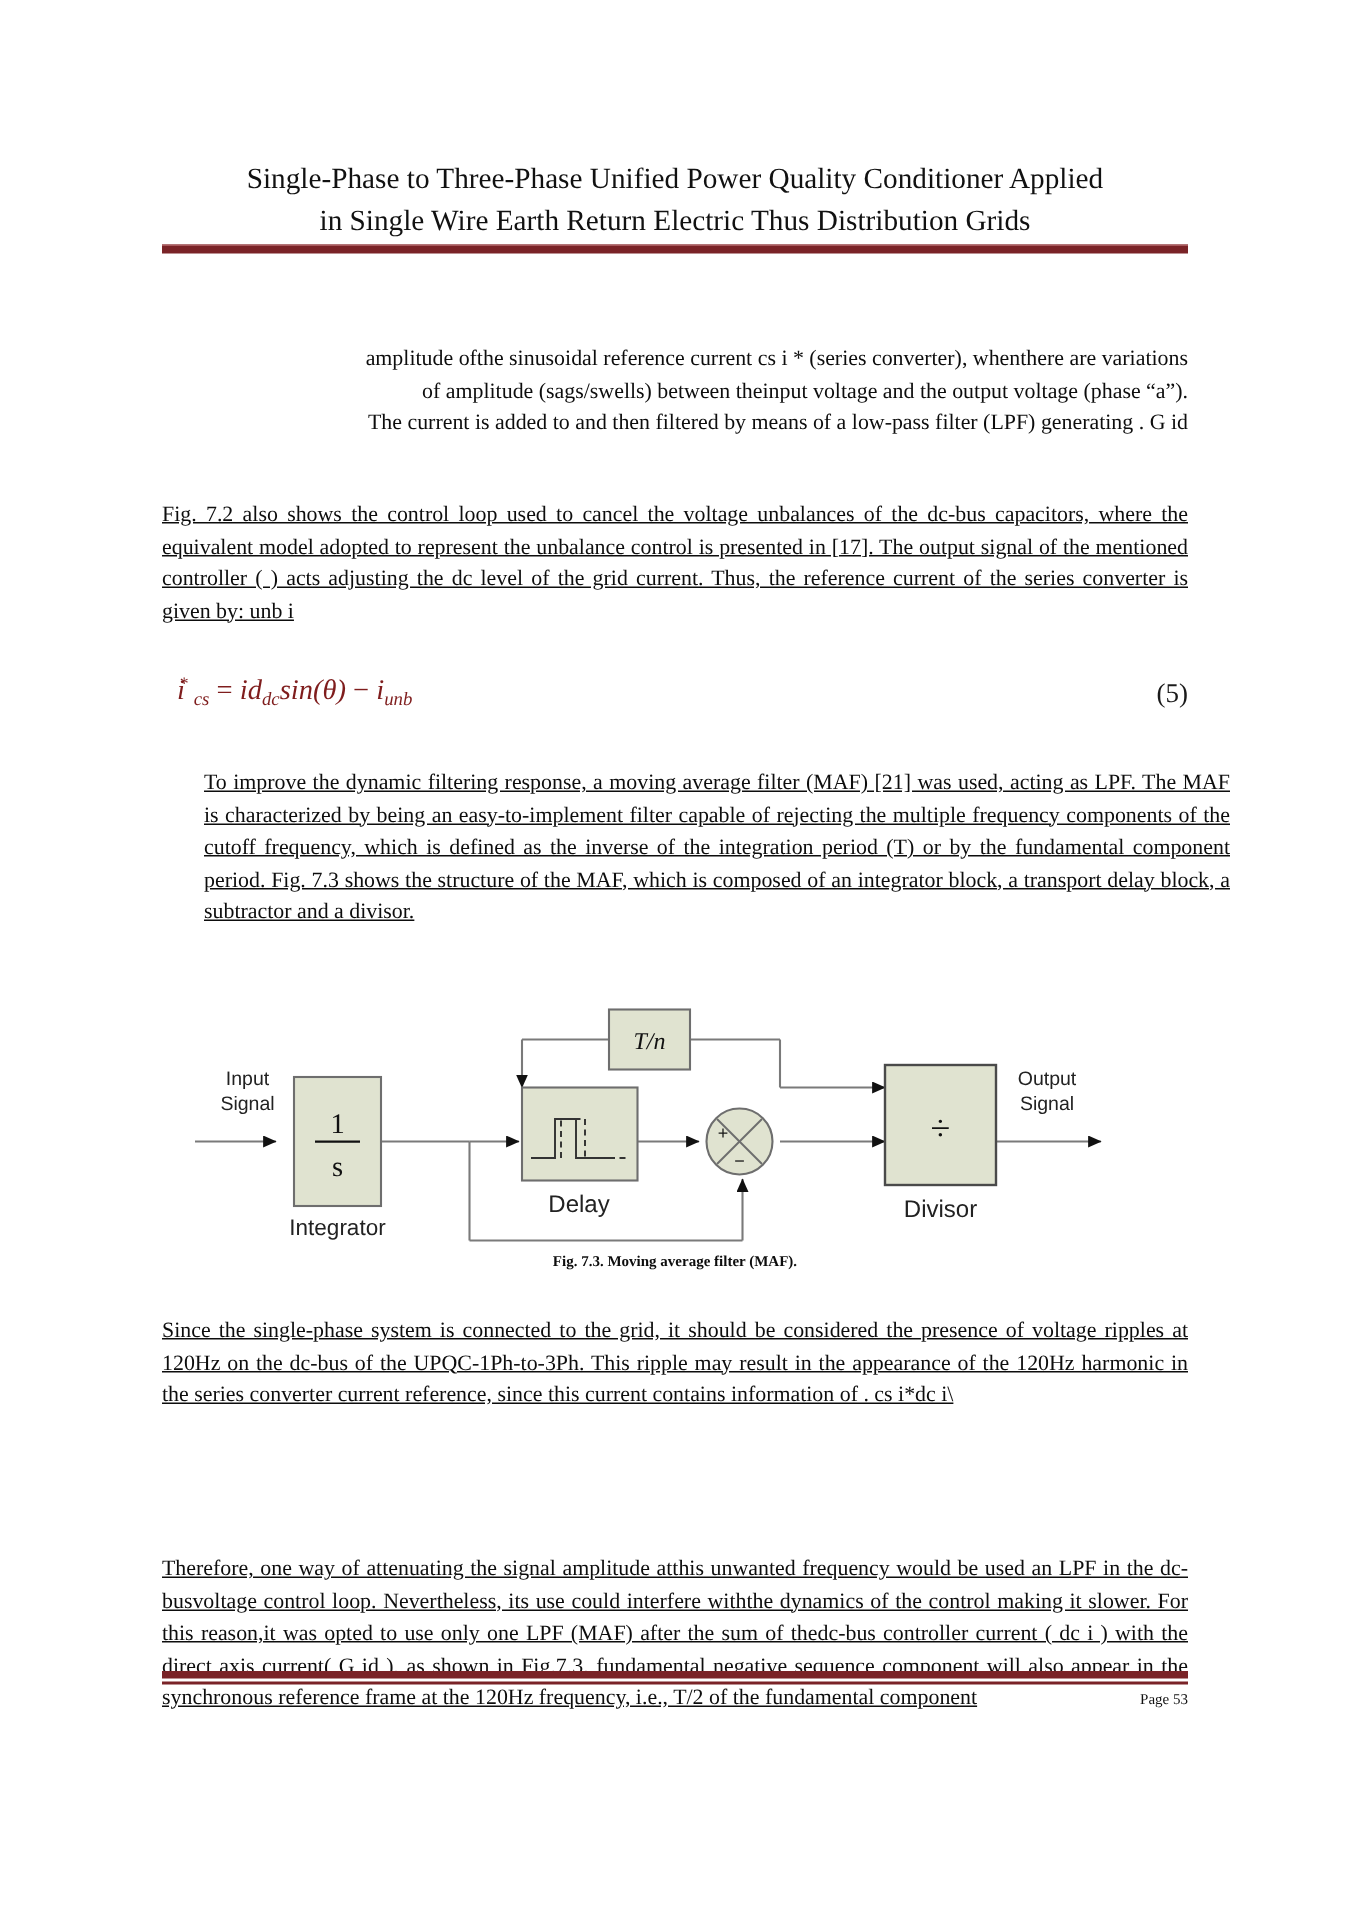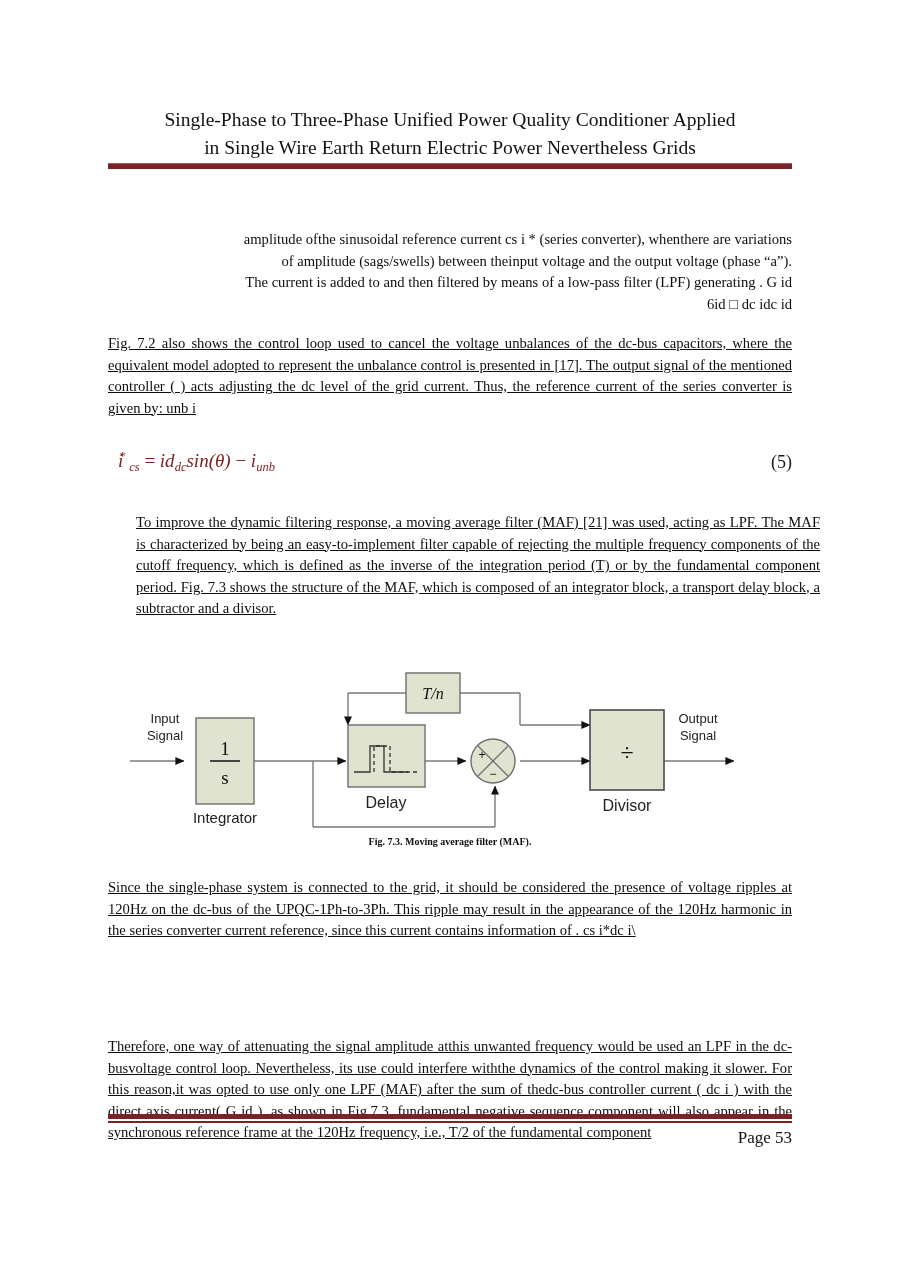--- a/index.html
+++ b/index.html
@@ -150,40 +150,39 @@
     top: 1121px;
     width: 684px;
     height: 2px;
     background: #7a2327;
   }
   .page-number {
     position: absolute;
     right: 108px;
     top: 1128px;
     font-family: "Liberation Serif", serif;
-    font-size: 17px;
+    font-size: 10px;
     color: #111111;
   }
 </style>
 </head>
 <body>
 
 <div class="page">
 
   <div class="doc-title">
     <span class="tline">Single-Phase to Three-Phase Unified Power Quality Conditioner Applied</span>
-    <span class="tline">in Single Wire Earth Return Electric Power Nevertheless Grids</span>
+    <span class="tline">in Single Wire Earth Return Electric Thus Distribution Grids</span>
   </div>
   <div class="header-rule"></div>
 
   <div class="body-block p1 plain">
     <span class="ln">amplitude ofthe sinusoidal reference current cs i * (series converter), whenthere are variations</span>
     <span class="ln">of amplitude (sags/swells) between theinput voltage and the output voltage (phase “a”).</span>
     <span class="ln">The current is added to and then filtered by means of a low-pass filter (LPF) generating . G id</span>
-    <span class="ln">6id □ dc idc id</span>
   </div>
 
   <div class="body-block p2 justify">Fig. 7.2 also shows the control loop used to cancel the voltage unbalances of the dc-bus capacitors, where the equivalent model adopted to represent the unbalance control is presented in [17]. The output signal of the mentioned controller ( ) acts adjusting the dc level of the grid current. Thus, the reference current of the series converter is given by: unb i</div>
 
   <div class="equation-row">
     <div class="eq-body">
       <span class="var"><span>i</span><span class="star">*</span><span class="sub">cs</span></span>
       <span class="upr">=</span>
       <span class="var"><span>id</span><span class="sub">dc</span><span>sin(θ)</span></span>
       <span class="upr">−</span>

